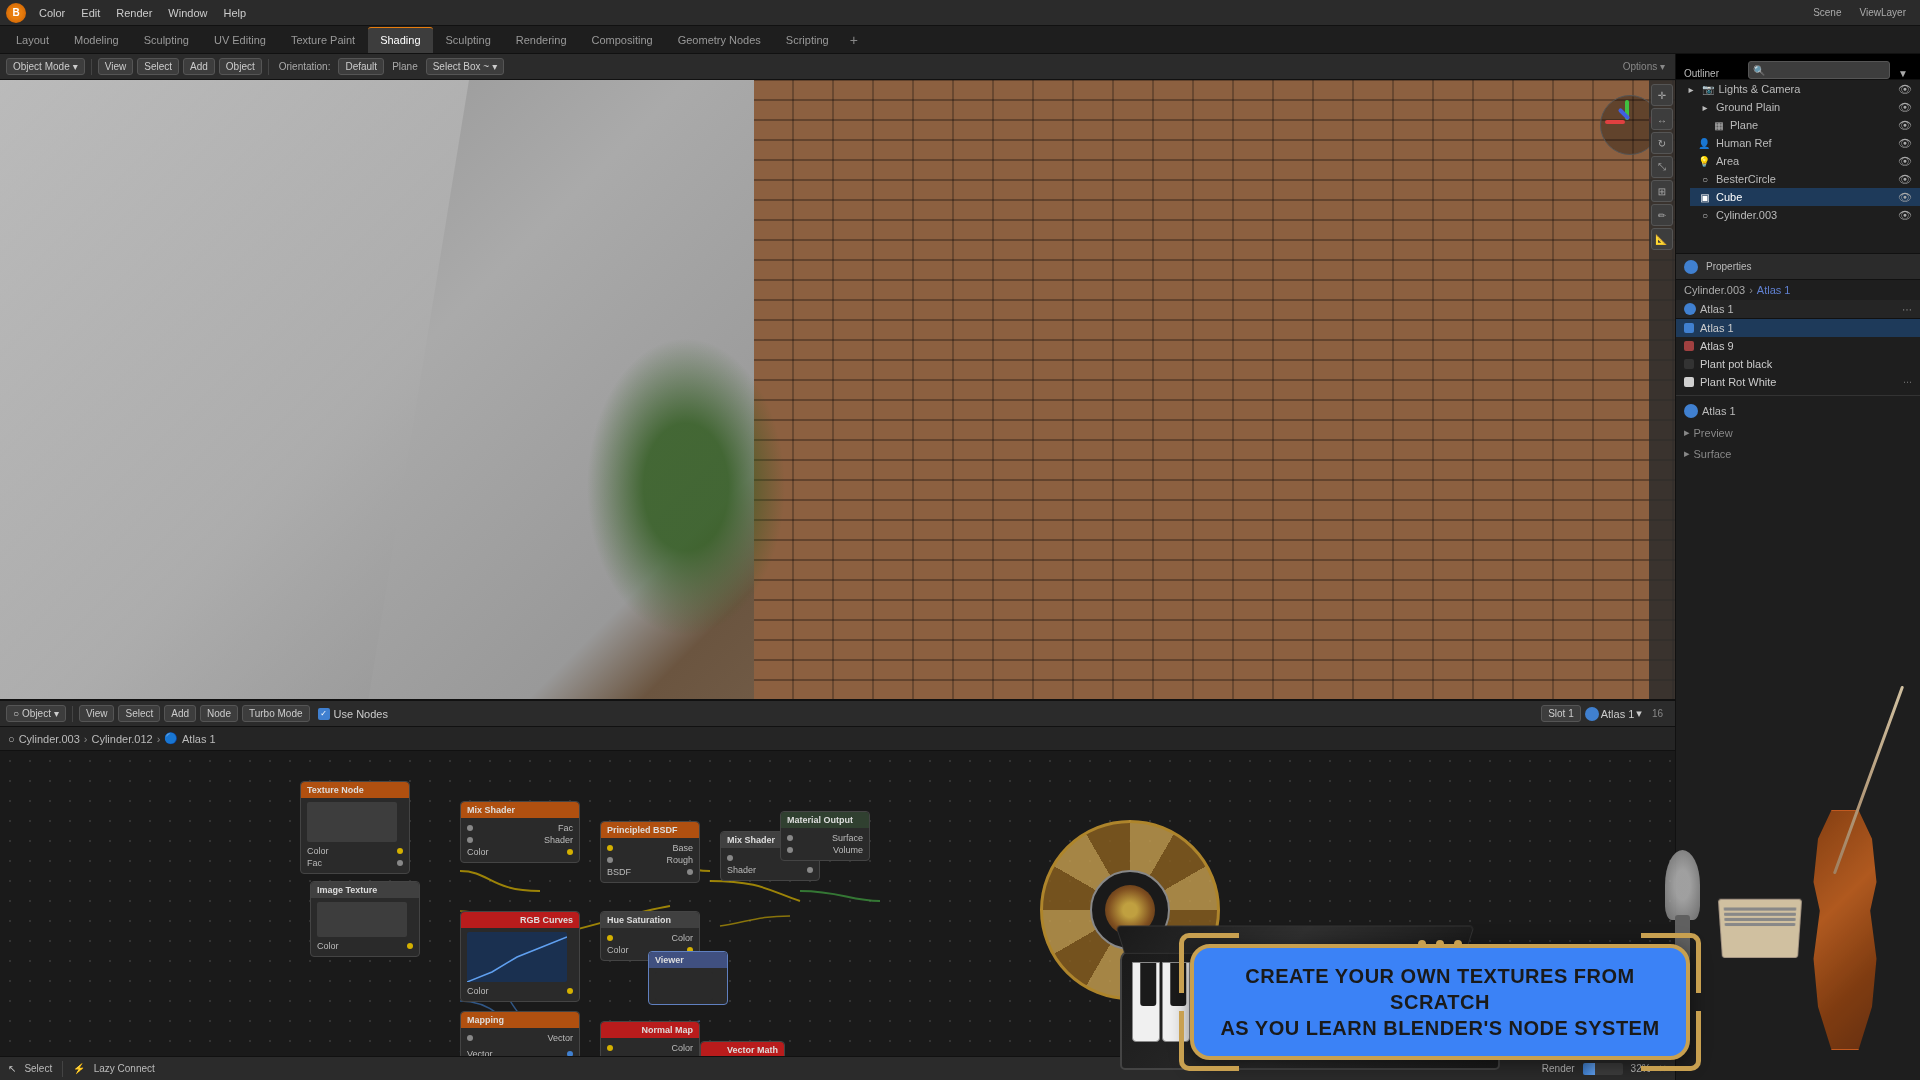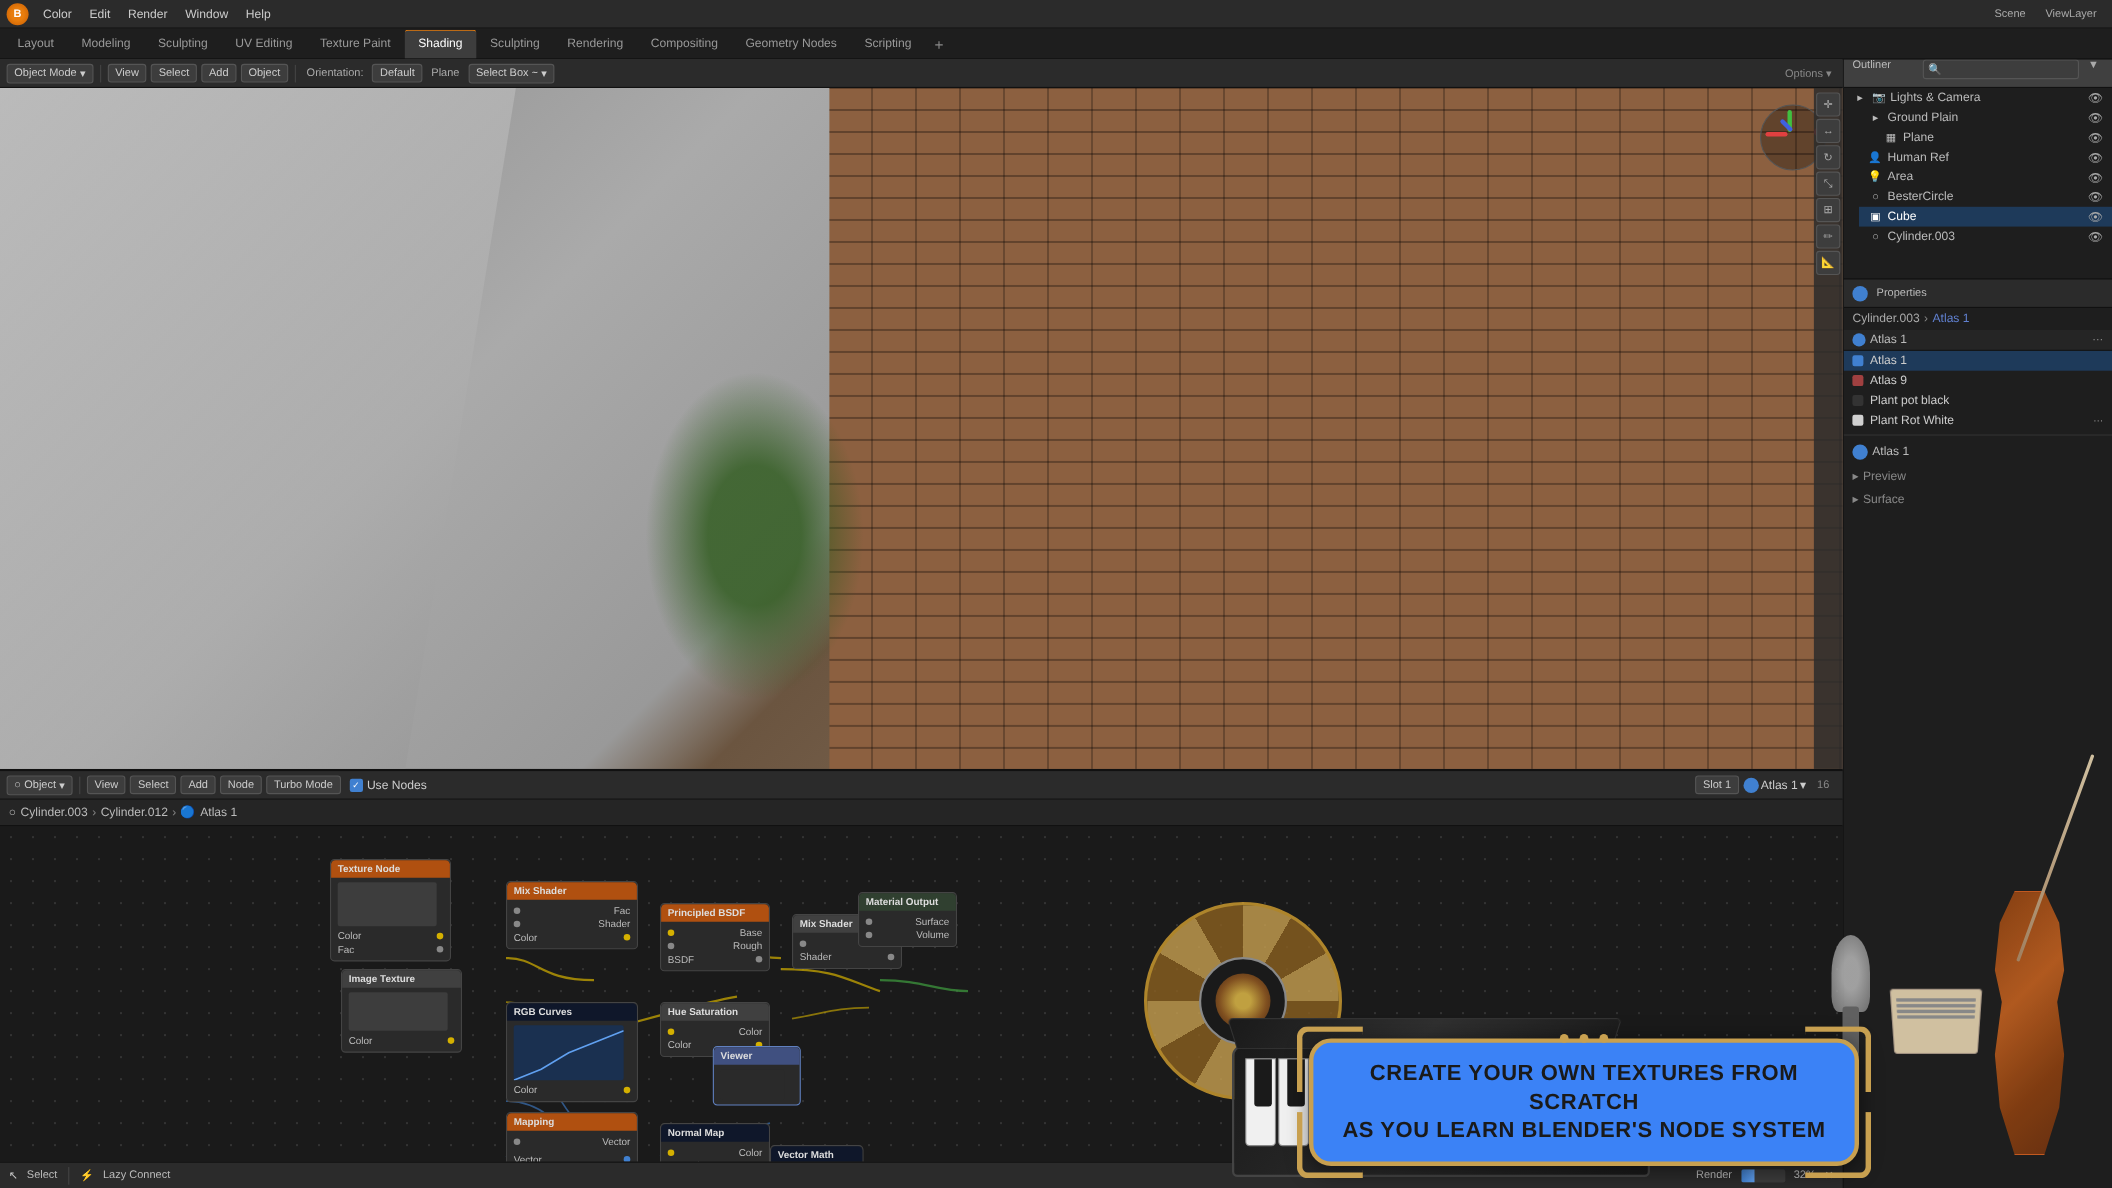--- a/index.html
+++ b/index.html
@@ -291,21 +291,21 @@
     }
     .node-title {
       padding: 3px 6px;
       background: #3a3a3a;
       border-radius: 4px 4px 0 0;
       font-weight: bold;
       font-size: 9px;
       color: #ddd;
     }
     .node-title.orange { background: #b05010; }
-    .node-title.blue { background: #0f172a; }
+    .node-title.blue { background: #b91c1c; text-align: right; }
     .node-title.grey { background: #404040; }
     .node-body {
       padding: 4px 6px;
     }
     .node-row {
       display: flex;
       justify-content: space-between;
       padding: 1px 0;
       align-items: center;
       gap: 20px;
@@ -350,23 +350,23 @@
       border-left: 1px solid #111;
     }
 
     #outliner {
       height: 200px;
       border-bottom: 1px solid #111;
       overflow: hidden;
     }
     #outliner-header {
       height: 26px;
-      background: #404040;
-      display: flex;
-      align-items: flex-start;
+      background: #000000;
+      display: flex;
+      align-items: flex-end;
       padding: 0 8px;
       gap: 4px;
       border-bottom: 1px solid #111;
     }
     .outliner-search {
       flex: 1;
       background: #3d3d3d;
       border: 1px solid #555;
       border-radius: 3px;
       height: 18px;

